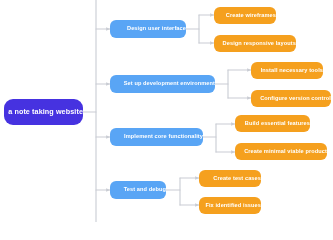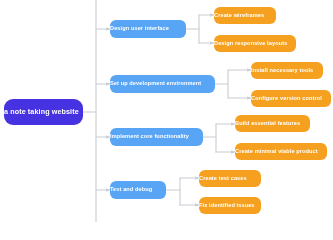--- a/index.html
+++ b/index.html
@@ -22,21 +22,21 @@
     left: 0;
     top: 0;
     width: 333px;
     height: 222px;
   }
   .node {
     position: absolute;
     box-sizing: border-box;
     display: flex;
     align-items: center;
-    justify-content: flex-start;
+    justify-content: flex-end;
     border-radius: 6px;
     color: #ffffff;
     text-align: center;
     line-height: 1.05;
     white-space: nowrap;
     letter-spacing: 0.1px;
     z-index: 3;
   }
   .node.root {
     background: #4632E0;

